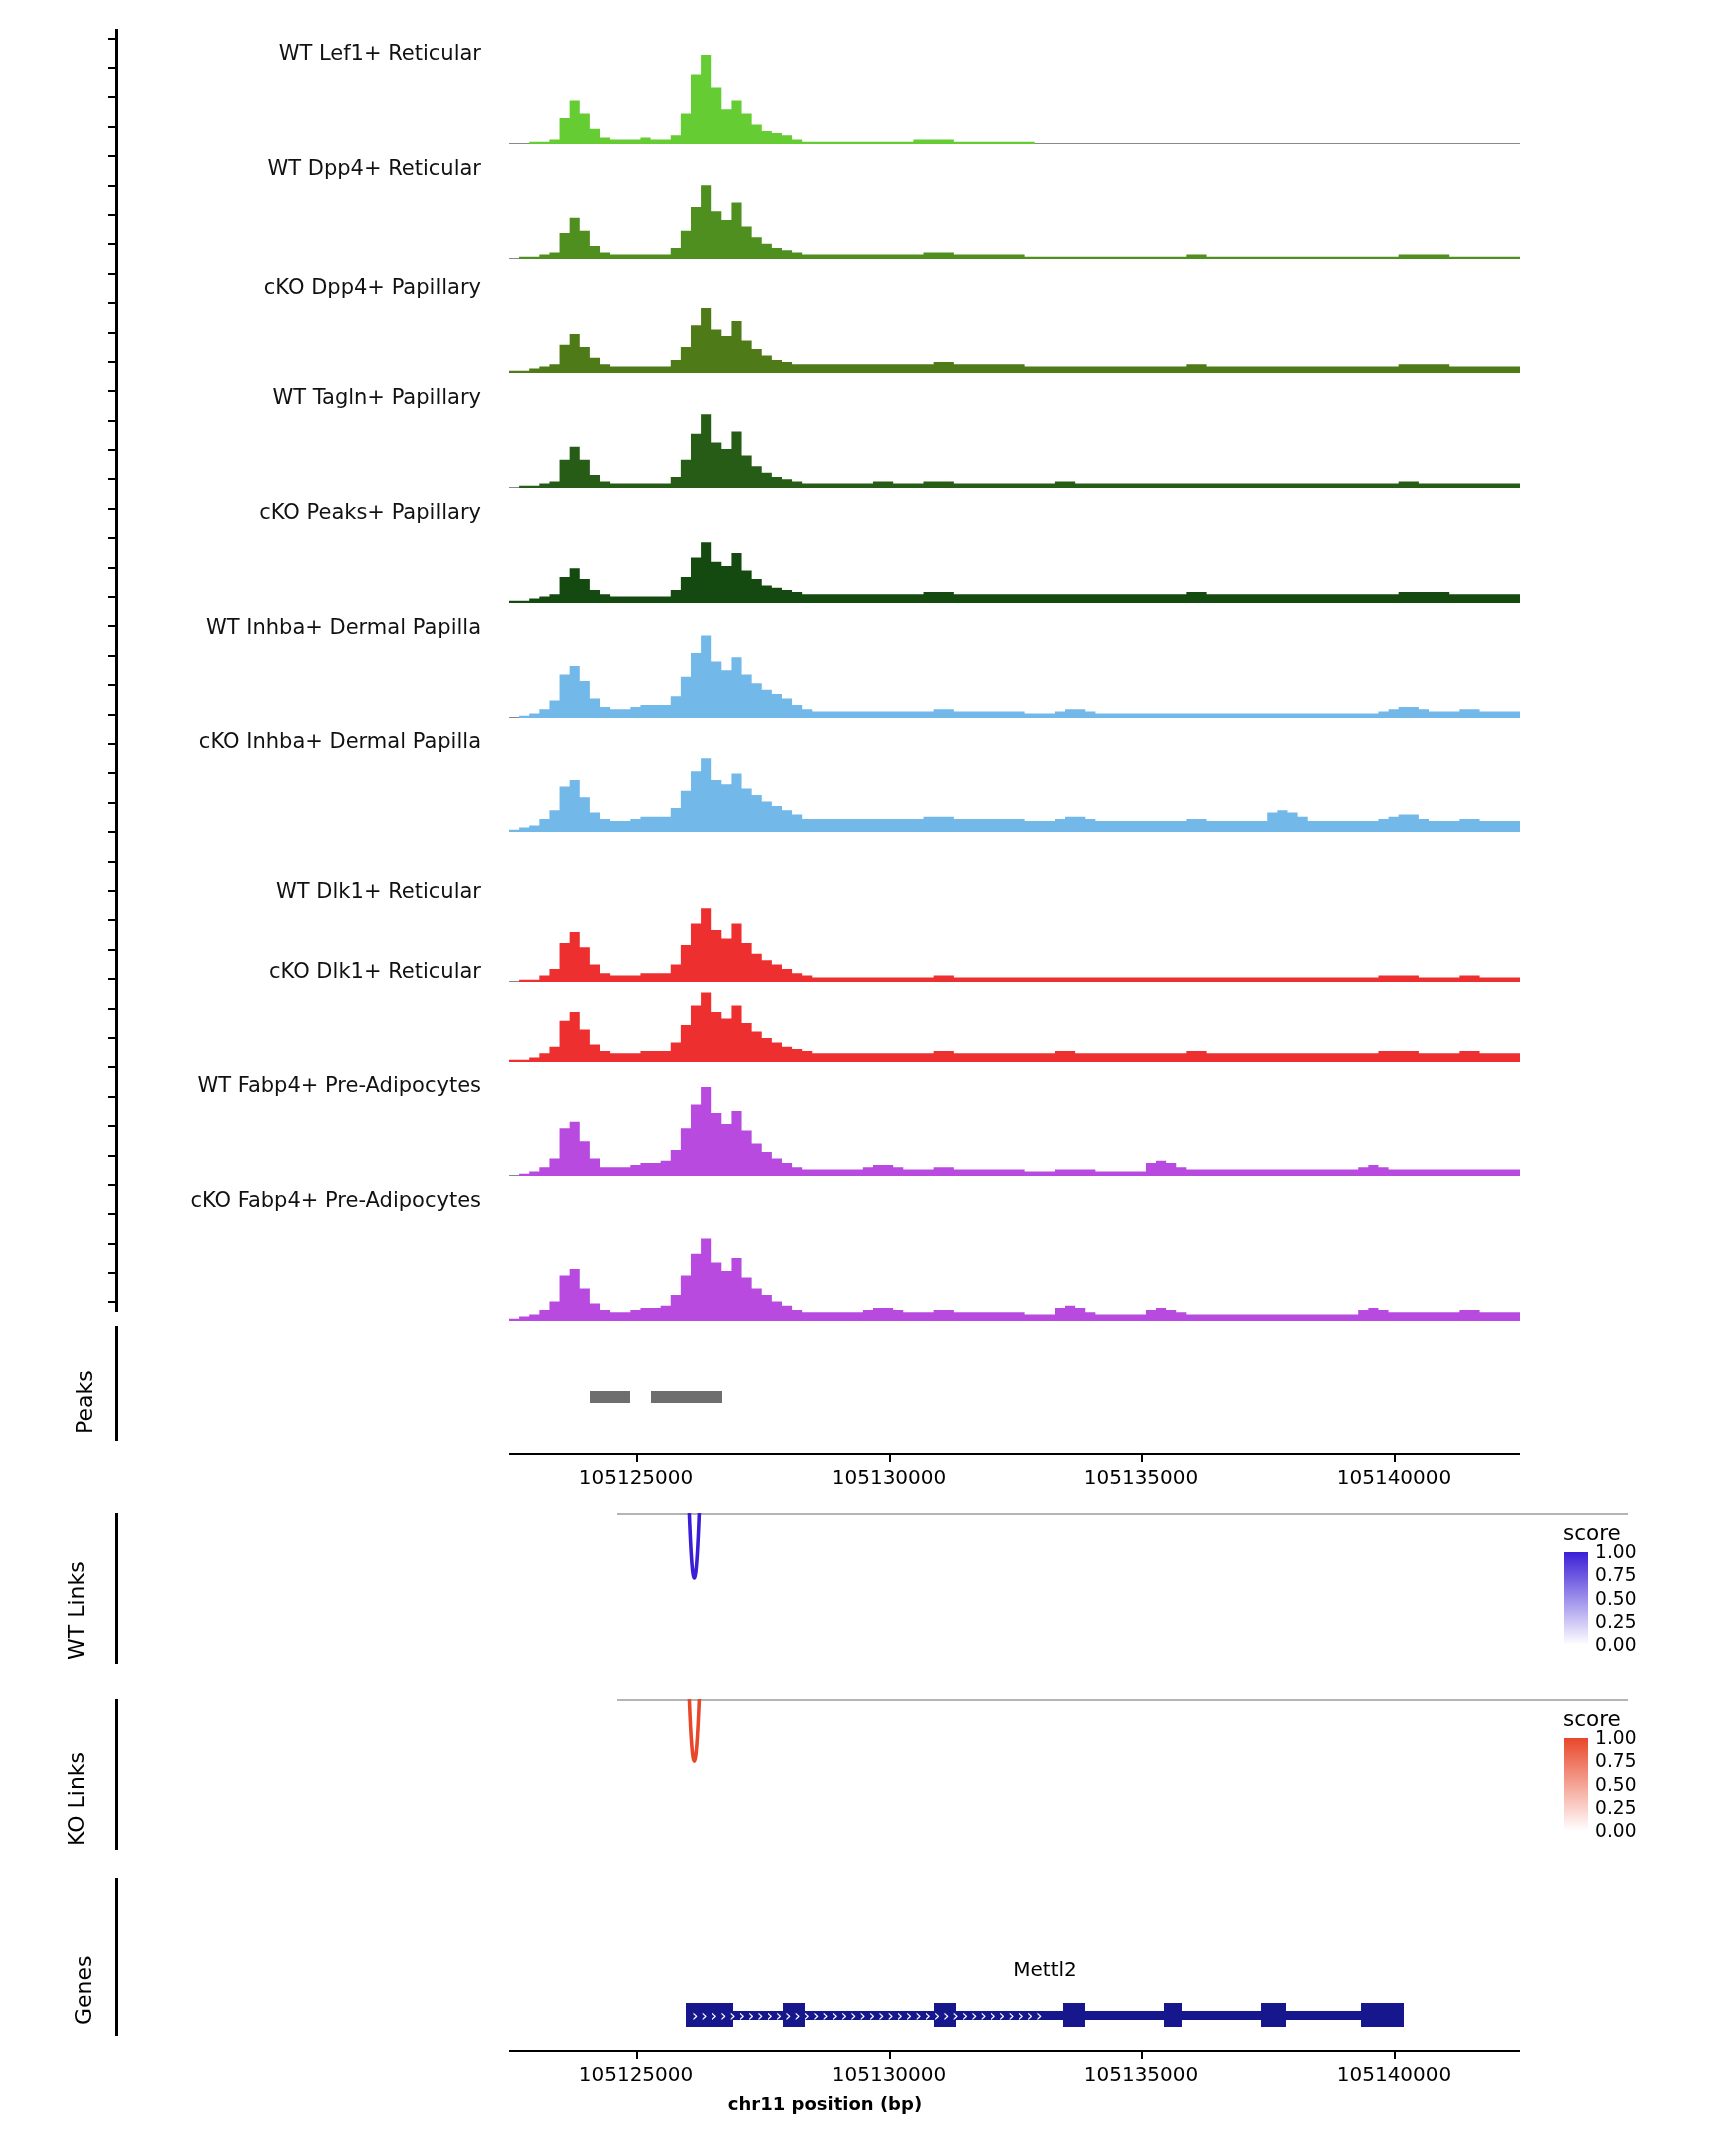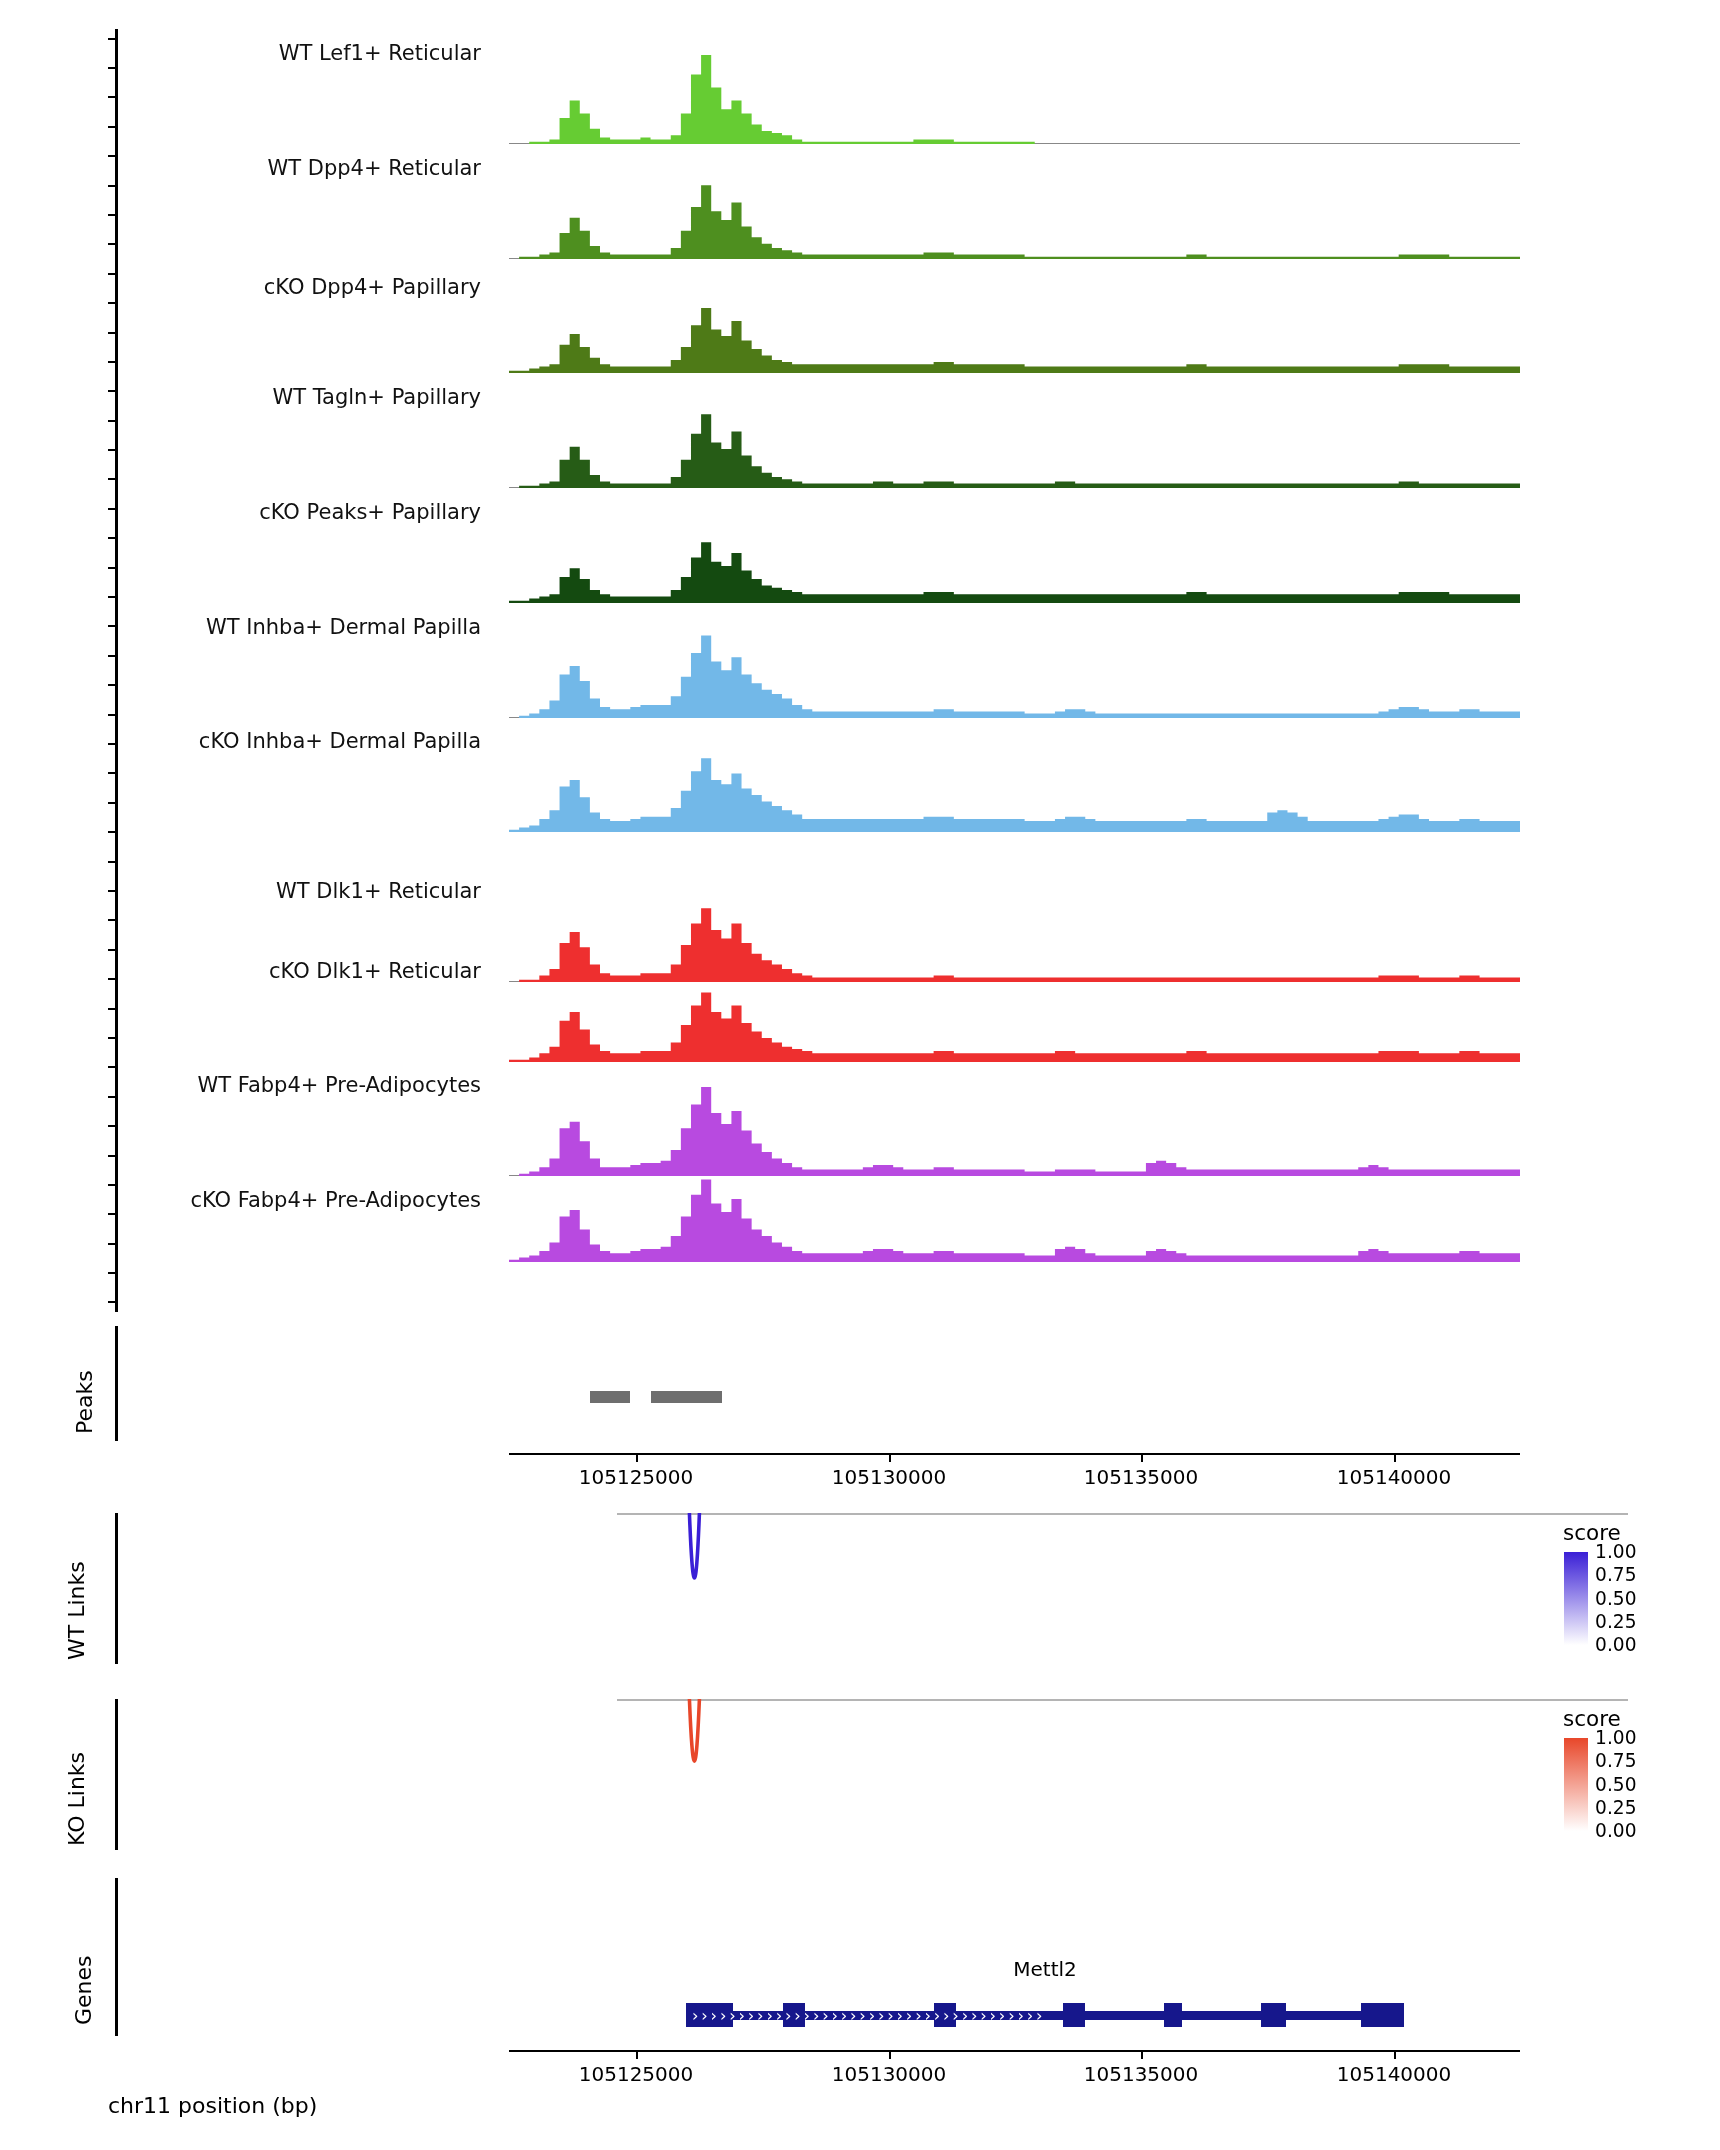--- a/index.html
+++ b/index.html
@@ -195,22 +195,24 @@
   .gene-arrows {
     position: absolute;
     font-size: 16px;
     color: #16178c;
     letter-spacing: 2.9px;
     white-space: nowrap;
     line-height: 1;
   }
   .xaxis-title {
     position: absolute;
-    font-size: 22px;
+    font-size: 18px;
+    text-align: center;
     width: 100%;
+    font-weight: bold;
   }
 </style>
 </head>
 <body>
 
 <div class="root">
 
   <div id="coverage-panel">
     <div class="axis-spine" style="left:7.2px; top:0px; width:2.9px; height:1283px;"></div>
     <div id="coverage-ticks">
@@ -343,21 +345,21 @@
         </div>
         <div class="track" style="top: 1032px; height: 115px;">
           <div class="track-label" style="width: 373px; left: 0px; text-align: right; top: 11.5px;">WT Fabp4+ Pre-Adipocytes</div>
           <div class="track-plot">
             <div class="baseline"></div>
             <svg width="1011" height="89" viewBox="0 0 1410 124">
               <path d="M 0 124 L 0.00 124.00 L 14.10 124.00 L 14.10 120.98 L 28.20 120.98 L 28.20 117.95 L 42.30 117.95 L 42.30 111.90 L 56.40 111.90 L 56.40 99.80 L 70.50 99.80 L 70.50 57.46 L 84.60 57.46 L 84.60 48.39 L 98.70 48.39 L 98.70 75.61 L 112.80 75.61 L 112.80 99.80 L 126.90 99.80 L 126.90 111.90 L 141.00 111.90 L 141.00 111.90 L 155.10 111.90 L 155.10 111.90 L 169.20 111.90 L 169.20 108.88 L 183.30 108.88 L 183.30 105.85 L 197.40 105.85 L 197.40 105.85 L 211.50 105.85 L 211.50 102.83 L 225.60 102.83 L 225.60 87.71 L 239.70 87.71 L 239.70 57.46 L 253.80 57.46 L 253.80 24.20 L 267.90 24.20 L 267.90 0.00 L 282.00 0.00 L 282.00 36.29 L 296.10 36.29 L 296.10 51.41 L 310.20 51.41 L 310.20 33.27 L 324.30 33.27 L 324.30 60.49 L 338.40 60.49 L 338.40 78.63 L 352.50 78.63 L 352.50 90.73 L 366.60 90.73 L 366.60 99.80 L 380.70 99.80 L 380.70 105.85 L 394.80 105.85 L 394.80 111.90 L 408.90 111.90 L 408.90 114.93 L 423.00 114.93 L 423.00 114.93 L 437.10 114.93 L 437.10 114.93 L 451.20 114.93 L 451.20 114.93 L 465.30 114.93 L 465.30 114.93 L 479.40 114.93 L 479.40 114.93 L 493.50 114.93 L 493.50 111.90 L 507.60 111.90 L 507.60 108.88 L 521.70 108.88 L 521.70 108.88 L 535.80 108.88 L 535.80 111.90 L 549.90 111.90 L 549.90 114.93 L 564.00 114.93 L 564.00 114.93 L 578.10 114.93 L 578.10 114.93 L 592.20 114.93 L 592.20 111.90 L 606.30 111.90 L 606.30 111.90 L 620.40 111.90 L 620.40 114.93 L 634.50 114.93 L 634.50 114.93 L 648.60 114.93 L 648.60 114.93 L 662.70 114.93 L 662.70 114.93 L 676.80 114.93 L 676.80 114.93 L 690.90 114.93 L 690.90 114.93 L 705.00 114.93 L 705.00 114.93 L 719.10 114.93 L 719.10 117.95 L 733.20 117.95 L 733.20 117.95 L 747.30 117.95 L 747.30 117.95 L 761.40 117.95 L 761.40 114.93 L 775.50 114.93 L 775.50 114.93 L 789.60 114.93 L 789.60 114.93 L 803.70 114.93 L 803.70 114.93 L 817.80 114.93 L 817.80 117.95 L 831.90 117.95 L 831.90 117.95 L 846.00 117.95 L 846.00 117.95 L 860.10 117.95 L 860.10 117.95 L 874.20 117.95 L 874.20 117.95 L 888.30 117.95 L 888.30 105.85 L 902.40 105.85 L 902.40 102.83 L 916.50 102.83 L 916.50 105.85 L 930.60 105.85 L 930.60 111.90 L 944.70 111.90 L 944.70 114.93 L 958.80 114.93 L 958.80 114.93 L 972.90 114.93 L 972.90 114.93 L 987.00 114.93 L 987.00 114.93 L 1001.10 114.93 L 1001.10 114.93 L 1015.20 114.93 L 1015.20 114.93 L 1029.30 114.93 L 1029.30 114.93 L 1043.40 114.93 L 1043.40 114.93 L 1057.50 114.93 L 1057.50 114.93 L 1071.60 114.93 L 1071.60 114.93 L 1085.70 114.93 L 1085.70 114.93 L 1099.80 114.93 L 1099.80 114.93 L 1113.90 114.93 L 1113.90 114.93 L 1128.00 114.93 L 1128.00 114.93 L 1142.10 114.93 L 1142.10 114.93 L 1156.20 114.93 L 1156.20 114.93 L 1170.30 114.93 L 1170.30 114.93 L 1184.40 114.93 L 1184.40 111.90 L 1198.50 111.90 L 1198.50 108.88 L 1212.60 108.88 L 1212.60 111.90 L 1226.70 111.90 L 1226.70 114.93 L 1240.80 114.93 L 1240.80 114.93 L 1254.90 114.93 L 1254.90 114.93 L 1269.00 114.93 L 1269.00 114.93 L 1283.10 114.93 L 1283.10 114.93 L 1297.20 114.93 L 1297.20 114.93 L 1311.30 114.93 L 1311.30 114.93 L 1325.40 114.93 L 1325.40 114.93 L 1339.50 114.93 L 1339.50 114.93 L 1353.60 114.93 L 1353.60 114.93 L 1367.70 114.93 L 1367.70 114.93 L 1381.80 114.93 L 1381.80 114.93 L 1395.90 114.93 L 1395.90 114.93 L 1410.00 114.93 L 1410 124 Z" fill="#b84ae0" stroke="none"></path>
             </svg>
           </div>
         </div>
-        <div class="track" style="top: 1147px; height: 86px;">
+        <div class="track" style="top: 1147px; height: 145px;">
           <div class="track-label" style="width: 373px; left: 0px; text-align: right; top: 11.5px;">cKO Fabp4+ Pre-Adipocytes</div>
           <div class="track-plot">
             <div class="baseline"></div>
             <svg width="1011" height="89" viewBox="0 0 1410 124">
               <path d="M 0 124 L 0.00 120.98 L 14.10 120.98 L 14.10 117.95 L 28.20 117.95 L 28.20 114.93 L 42.30 114.93 L 42.30 108.88 L 56.40 108.88 L 56.40 96.78 L 70.50 96.78 L 70.50 60.49 L 84.60 60.49 L 84.60 51.41 L 98.70 51.41 L 98.70 78.63 L 112.80 78.63 L 112.80 99.80 L 126.90 99.80 L 126.90 108.88 L 141.00 108.88 L 141.00 111.90 L 155.10 111.90 L 155.10 111.90 L 169.20 111.90 L 169.20 108.88 L 183.30 108.88 L 183.30 105.85 L 197.40 105.85 L 197.40 105.85 L 211.50 105.85 L 211.50 102.83 L 225.60 102.83 L 225.60 87.71 L 239.70 87.71 L 239.70 60.49 L 253.80 60.49 L 253.80 30.24 L 267.90 30.24 L 267.90 9.07 L 282.00 9.07 L 282.00 42.34 L 296.10 42.34 L 296.10 54.44 L 310.20 54.44 L 310.20 36.29 L 324.30 36.29 L 324.30 63.51 L 338.40 63.51 L 338.40 78.63 L 352.50 78.63 L 352.50 87.71 L 366.60 87.71 L 366.60 96.78 L 380.70 96.78 L 380.70 102.83 L 394.80 102.83 L 394.80 108.88 L 408.90 108.88 L 408.90 111.90 L 423.00 111.90 L 423.00 111.90 L 437.10 111.90 L 437.10 111.90 L 451.20 111.90 L 451.20 111.90 L 465.30 111.90 L 465.30 111.90 L 479.40 111.90 L 479.40 111.90 L 493.50 111.90 L 493.50 108.88 L 507.60 108.88 L 507.60 105.85 L 521.70 105.85 L 521.70 105.85 L 535.80 105.85 L 535.80 108.88 L 549.90 108.88 L 549.90 111.90 L 564.00 111.90 L 564.00 111.90 L 578.10 111.90 L 578.10 111.90 L 592.20 111.90 L 592.20 108.88 L 606.30 108.88 L 606.30 108.88 L 620.40 108.88 L 620.40 111.90 L 634.50 111.90 L 634.50 111.90 L 648.60 111.90 L 648.60 111.90 L 662.70 111.90 L 662.70 111.90 L 676.80 111.90 L 676.80 111.90 L 690.90 111.90 L 690.90 111.90 L 705.00 111.90 L 705.00 111.90 L 719.10 111.90 L 719.10 114.93 L 733.20 114.93 L 733.20 114.93 L 747.30 114.93 L 747.30 114.93 L 761.40 114.93 L 761.40 105.85 L 775.50 105.85 L 775.50 102.83 L 789.60 102.83 L 789.60 105.85 L 803.70 105.85 L 803.70 111.90 L 817.80 111.90 L 817.80 114.93 L 831.90 114.93 L 831.90 114.93 L 846.00 114.93 L 846.00 114.93 L 860.10 114.93 L 860.10 114.93 L 874.20 114.93 L 874.20 114.93 L 888.30 114.93 L 888.30 108.88 L 902.40 108.88 L 902.40 105.85 L 916.50 105.85 L 916.50 108.88 L 930.60 108.88 L 930.60 111.90 L 944.70 111.90 L 944.70 114.93 L 958.80 114.93 L 958.80 114.93 L 972.90 114.93 L 972.90 114.93 L 987.00 114.93 L 987.00 114.93 L 1001.10 114.93 L 1001.10 114.93 L 1015.20 114.93 L 1015.20 114.93 L 1029.30 114.93 L 1029.30 114.93 L 1043.40 114.93 L 1043.40 114.93 L 1057.50 114.93 L 1057.50 114.93 L 1071.60 114.93 L 1071.60 114.93 L 1085.70 114.93 L 1085.70 114.93 L 1099.80 114.93 L 1099.80 114.93 L 1113.90 114.93 L 1113.90 114.93 L 1128.00 114.93 L 1128.00 114.93 L 1142.10 114.93 L 1142.10 114.93 L 1156.20 114.93 L 1156.20 114.93 L 1170.30 114.93 L 1170.30 114.93 L 1184.40 114.93 L 1184.40 108.88 L 1198.50 108.88 L 1198.50 105.85 L 1212.60 105.85 L 1212.60 108.88 L 1226.70 108.88 L 1226.70 111.90 L 1240.80 111.90 L 1240.80 111.90 L 1254.90 111.90 L 1254.90 111.90 L 1269.00 111.90 L 1269.00 111.90 L 1283.10 111.90 L 1283.10 111.90 L 1297.20 111.90 L 1297.20 111.90 L 1311.30 111.90 L 1311.30 111.90 L 1325.40 111.90 L 1325.40 108.88 L 1339.50 108.88 L 1339.50 108.88 L 1353.60 108.88 L 1353.60 111.90 L 1367.70 111.90 L 1367.70 111.90 L 1381.80 111.90 L 1381.80 111.90 L 1395.90 111.90 L 1395.90 111.90 L 1410.00 111.90 L 1410 124 Z" fill="#b84ae0" stroke="none"></path>
             </svg>
           </div>
         </div>
       </div>
   </div>

